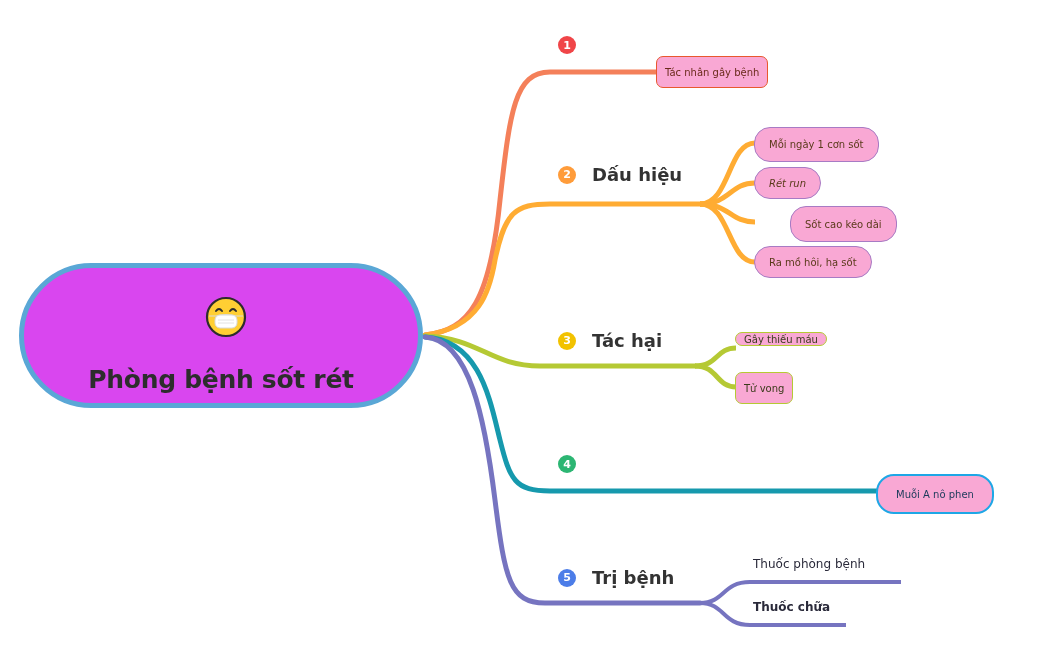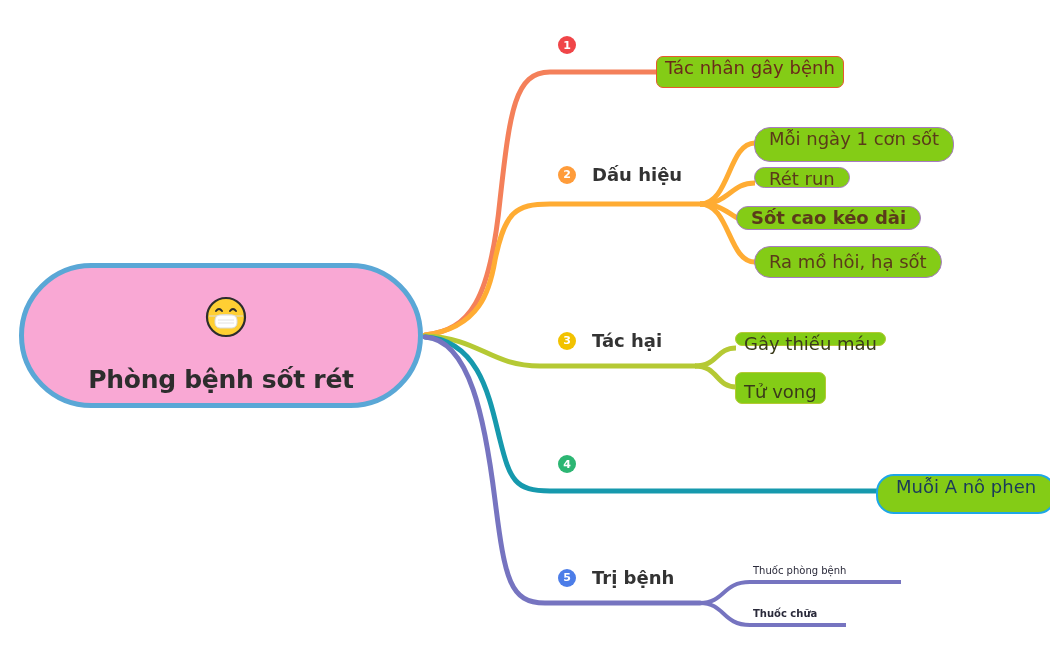--- a/index.html
+++ b/index.html
@@ -1,39 +1,39 @@
 <!DOCTYPE html>
 <html><head>
 <meta charset="utf-8">
 <style>
   html, body { margin: 0; padding: 0; background: #ffffff; }
   body { width: 1050px; height: 650px; position: relative; overflow: hidden; font-family: "DejaVu Sans", sans-serif; }
   #canvas { position: absolute; left: 0; top: 0; width: 1050px; height: 650px; }
   .root-node {
     position: absolute; left: 19px; top: 263px; width: 404px; height: 145px;
-    border: 5px solid #5aa7d6; border-radius: 76px; box-sizing: border-box; background: #f9a8d4;
+    border: 5px solid #5aa7d6; border-radius: 76px; box-sizing: border-box; background: #d946ef;
   }
   .root-title {
     position: absolute; left: 0; right: 0; top: 97px; text-align: center;
     font-family: "DejaVu Sans", sans-serif; font-weight: bold; font-size: 25px; color: #2d2d2d; letter-spacing: -0.3px;
   }
   .emoji { position: absolute; left: 181px; top: 28px; width: 42px; height: 42px; }
   .branch-label {
     position: absolute; font-size: 18px; color: #333; font-weight: 600; white-space: nowrap; display: flex; align-items: center;
     font-family: "DejaVu Sans", sans-serif;
   }
   .num-badge {
     display: inline-flex; align-items: center; justify-content: center;
     width: 18px; height: 18px; border-radius: 50%; color: #fff; font-size: 11px; font-weight: bold; margin-right: 16px;
   }
   .leaf {
-    position: absolute; box-sizing: border-box; background: #84cc16; font-size: 18px; white-space: nowrap;
-    display: flex; align-items: flex-start; font-family: "DejaVu Sans", sans-serif;
+    position: absolute; box-sizing: border-box; background: #f9a8d4; font-size: 10px; white-space: nowrap;
+    display: flex; align-items: center; font-family: "DejaVu Sans", sans-serif;
   }
-  .leaf-plain { position: absolute; font-size: 10px; color: #2a2a3a; white-space: nowrap; font-family: "DejaVu Sans", sans-serif; margin-top: 8px; }
+  .leaf-plain { position: absolute; font-size: 12px; color: #2a2a3a; white-space: nowrap; font-family: "DejaVu Sans", sans-serif; }
 </style>
 </head>
 <body>
 
 <svg id="canvas" width="1050" height="650" viewBox="0 0 1050 650">
 
   <path d="M425,335 C470,330 490,300 500,200 C510,110 515,72 550,72 L658,72" fill="none" stroke="#f4805a" stroke-width="5" stroke-linecap="round"></path>
 
   <path d="M425,335 C480,328 490,290 495,260 C505,212 515,204 550,204 L700,204" fill="none" stroke="#ffac33" stroke-width="5" stroke-linecap="round"></path>
   <path d="M700,204 C730,204 728,143 755,143" fill="none" stroke="#ffac33" stroke-width="5"></path>
@@ -73,24 +73,24 @@
   <span>Tác nhân gây bệnh</span>
 </div>
 
 <div class="branch-label" style="left:558px; top:164px;">
   <span class="num-badge" style="background:#ff9c3a;">2</span>
   <span>Dấu hiệu</span>
 </div>
 <div class="leaf" style="left:754px; top:127px; height:35px; padding:0 14px; border:1.2px solid #a77bc4; border-radius:16px; color:#5a3a1a;">
   <span>Mỗi ngày 1 cơn sốt</span>
 </div>
-<div class="leaf" style="left:754px; top:167px; height:21px; padding:0 14px; border:1.2px solid #a77bc4; border-radius:16px; color:#5a3a1a;">
+<div class="leaf" style="left:754px; top:167px; height:32px; padding:0 14px; border:1.2px solid #a77bc4; border-radius:16px; color:#5a3a1a;font-style:italic;">
   <span>Rét run</span>
 </div>
-<div class="leaf" style="left:736px; top:206px; height:24px; padding:0 14px; border:1.2px solid #a77bc4; border-radius:16px; color:#5a3a1a;font-weight:bold;">
+<div class="leaf" style="left:790px; top:206px; height:36px; padding:0 14px; border:1.2px solid #a77bc4; border-radius:16px; color:#5a3a1a;">
   <span>Sốt cao kéo dài</span>
 </div>
 <div class="leaf" style="left:754px; top:246px; height:32px; padding:4px 14px; border:1.2px solid #a77bc4; border-radius:16px; color:#5a3a1a;">
   <span>Ra mồ hôi, hạ sốt</span>
 </div>
 
 <div class="branch-label" style="left:558px; top:330px;">
   <span class="num-badge" style="background:#f2c200;">3</span>
   <span>Tác hại</span>
 </div>

